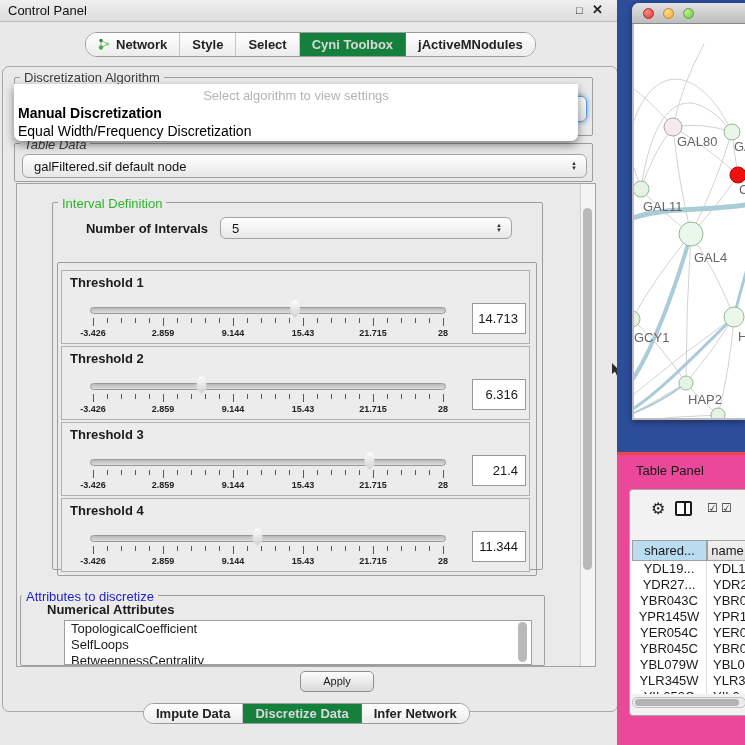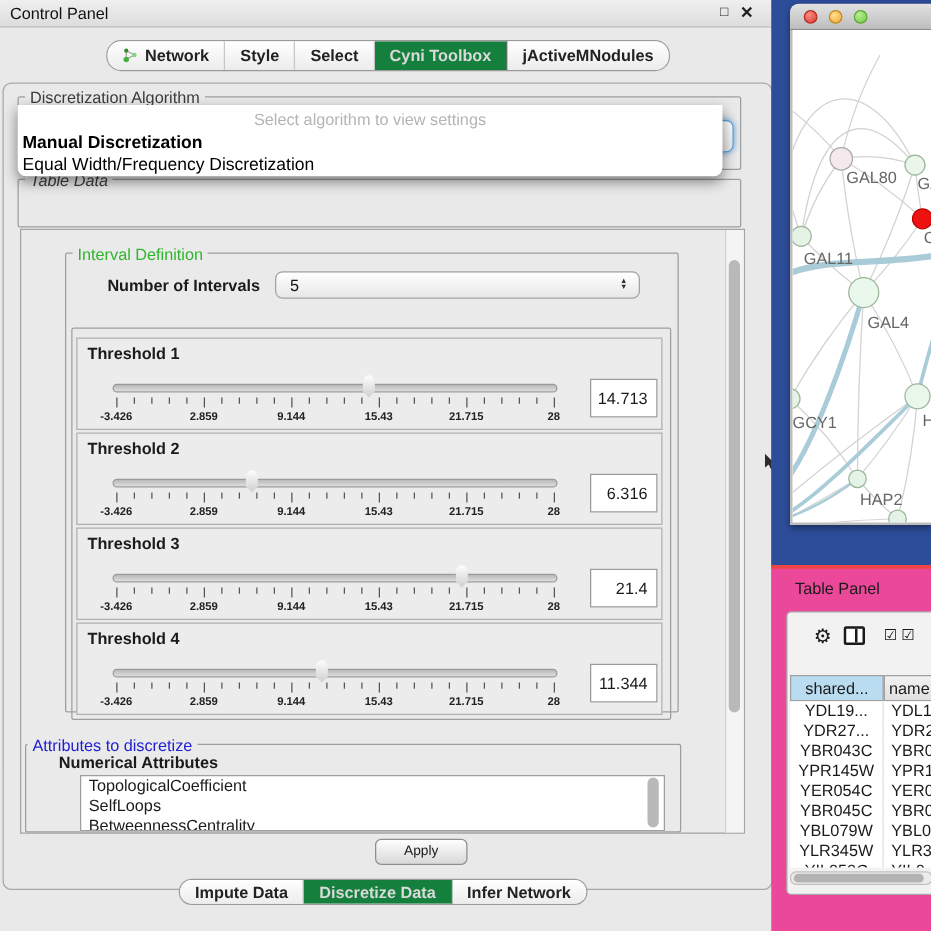--- a/index.html
+++ b/index.html
@@ -135,20 +135,24 @@
   <div class="abs" id="popup">
     <div class="hint">Select algorithm to view settings</div>
     <div id="popup-items">
         <div class="itm b" style="top: 21px;">Manual Discretization</div>
         <div class="itm" style="top: 39px;">Equal Width/Frequency Discretization</div>
       </div>
   </div>
 
   <span class="abs gtitle dark" style="left:20px; top:137px; z-index:1;font-style:italic;">Table Data</span>
   <div class="group" style="left:14px; top:143px; width:579px; height:39px;"></div>
+  <div class="combo" style="left:22px; top:154px; width:565px; height:24px;">
+    <span>galFiltered.sif default node</span>
+    <span class="spin">▲<br>▼</span>
+  </div>
 
   <div class="abs" id="viewport"></div>
 
   <span class="abs gtitle green inviewport" style="left:58px; top:196px; z-index:1;">Interval Definition</span>
   <div class="group" style="left:52px; top:202px; width:491px; height:368px;"></div>
 
   <div class="abs label-bold" style="left:60px; top:221px; width:148px; text-align:right;">Number of Intervals</div>
   <div class="combo" style="left:220px; top:217px; width:292px; height:22px;">
     <span>5</span>
     <span class="spin">▲<br>▼</span>

